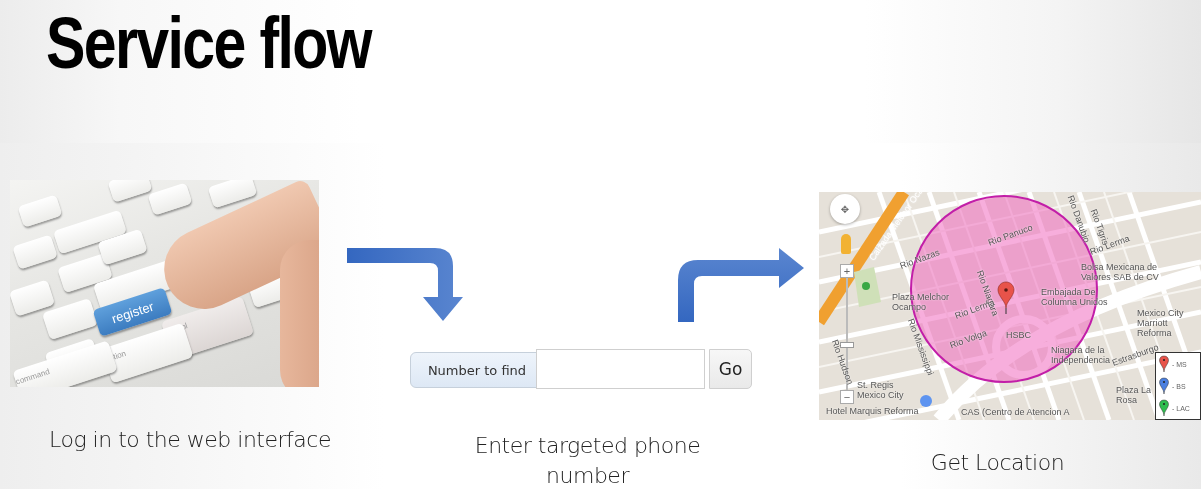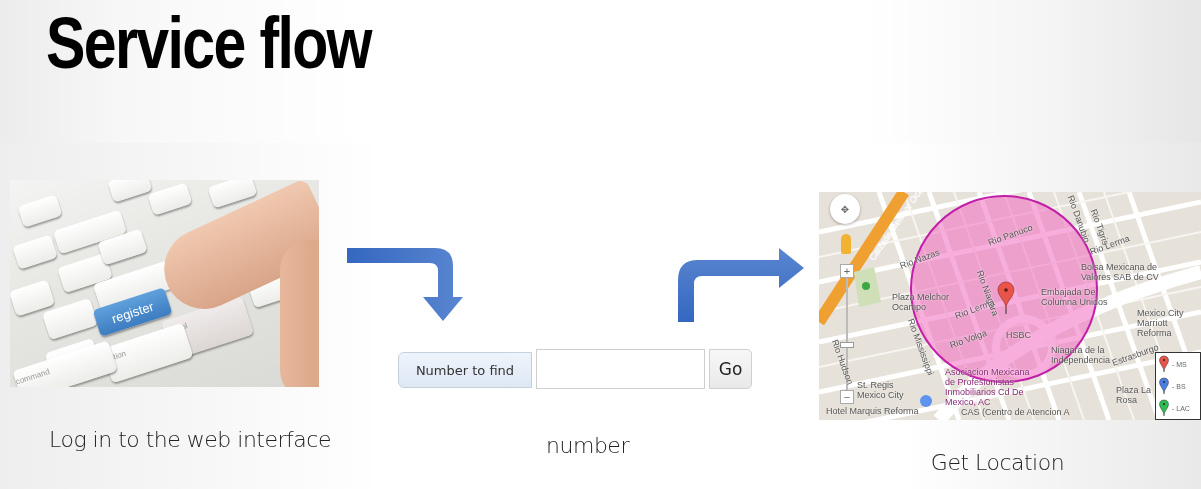--- a/index.html
+++ b/index.html
@@ -42,21 +42,21 @@
     border-radius: 40px 10px 10px 40px; transform: rotate(-25deg);
   }
   .hand {
     position: absolute; left: 270px; top: 60px; width: 70px; height: 160px;
     background: linear-gradient(90deg,#e7b79c,#d39a7d); border-radius: 30px;
   }
   
   .arrow { position: absolute; }
   
   .num-label {
-    position: absolute; left: 398px; top: 352px; width: 134px; height: 36px;
+    position: absolute; left: 410px; top: 352px; width: 134px; height: 36px;
     background: linear-gradient(180deg,#eef4fb,#dde8f5);
     border: 1px solid #c6d0db; border-radius: 6px 0 0 6px;
     font-family: "DejaVu Sans", sans-serif; font-size: 13px; color: #333;
     display: flex; align-items: center; justify-content: center; box-sizing: border-box;
   }
   .num-input {
     position: absolute; left: 536px; top: 349px; width: 169px; height: 40px;
     border: 1px solid #cfcfcf; background: #fff; box-sizing: border-box; padding: 0 6px;
     font-size: 14px; outline: none;
   }
@@ -218,21 +218,20 @@
   <div class="maplbl" style="left:145px;top:96px;transform:rotate(70deg);">Rio Niagara</div>
   <div class="maplbl" style="left:135px;top:112px;transform:rotate(-20deg);">Rio Lerma</div>
   <div class="maplbl" style="left:130px;top:142px;transform:rotate(-20deg);">Rio Volga</div>
   <div class="maplbl" style="left:187px;top:138px;">HSBC</div>
   <div class="maplbl" style="left:232px;top:153px;width:60px;white-space:normal;line-height:10px;">Niagara de la Independencia</div>
   <div class="maplbl" style="left:222px;top:95px;width:70px;white-space:normal;line-height:10px;">Embajada De Columna Unidos</div>
   <div class="maplbl" style="left:262px;top:70px;width:100px;white-space:normal;line-height:10px;">Bolsa Mexicana de Valores SAB de CV</div>
   <div class="maplbl" style="left:318px;top:116px;width:64px;white-space:normal;line-height:10px;">Mexico City Marriott Reforma</div>
   <div class="maplbl" style="left:292px;top:158px;transform:rotate(-20deg);">Estrasburgo</div>
   <div class="maplbl" style="left:285px;top:193px;width:40px;white-space:normal;line-height:10px;margin-left:12px;">Plaza La Rosa</div>
-  <div class="maplbl" style="left:126px;top:175px;width:90px;white-space:normal;line-height:10px;color:#8a2a78;">Asociacion Mexicana de Profesionistas Inmobiliarios Cd De Mexico, AC</div>
   <div class="maplbl" style="left:142px;top:215px;width:80px;">CAS (Centro de Atencion A</div>
   <div class="maplbl" style="left:38px;top:188px;width:50px;white-space:normal;line-height:10px;">St. Regis Mexico City</div>
   <div class="maplbl" style="left:7px;top:214px;">Hotel Marquis Reforma</div>
   <div class="maplbl" style="left:30px;top:100px;width:60px;white-space:normal;line-height:10px;margin-left:43px;">Plaza Melchor Ocampo</div>
   <div class="maplbl" style="left:72px;top:150px;transform:rotate(70deg);">Rio Mississippi</div>
   <div class="maplbl" style="left:0px;top:165px;transform:rotate(70deg);">Rio Hudson</div>
 </div>
 
 <div class="legend">
   <div class="legend-row" style="top:0;">
@@ -253,15 +252,16 @@
     <svg class="pin" viewBox="0 0 10 18">
         <path d="M5 1c-3 0-4.5 2-4.5 4.5C.5 9 5 12 5 17c0-5 4.5-8 4.5-11.5C9.5 3 8 1 5 1z" fill="#2fbd4f" stroke="#333" stroke-width="0.5"></path>
         <circle cx="5" cy="5" r="1" fill="#222"></circle>
       </svg>
     <span>- LAC</span>
   </div>
 </div>
 
 <div class="caption" style="left:30px;top:425px;width:320px;">Log in to the web interface</div>
 <div class="caption" style="left:440px;top:431px;width:295px;">
+  <div>Enter targeted phone</div>
   <div>number</div>
 </div>
 <div class="caption" style="left:900px;top:448px;width:195px;">Get Location</div>
 
 </body></html>

